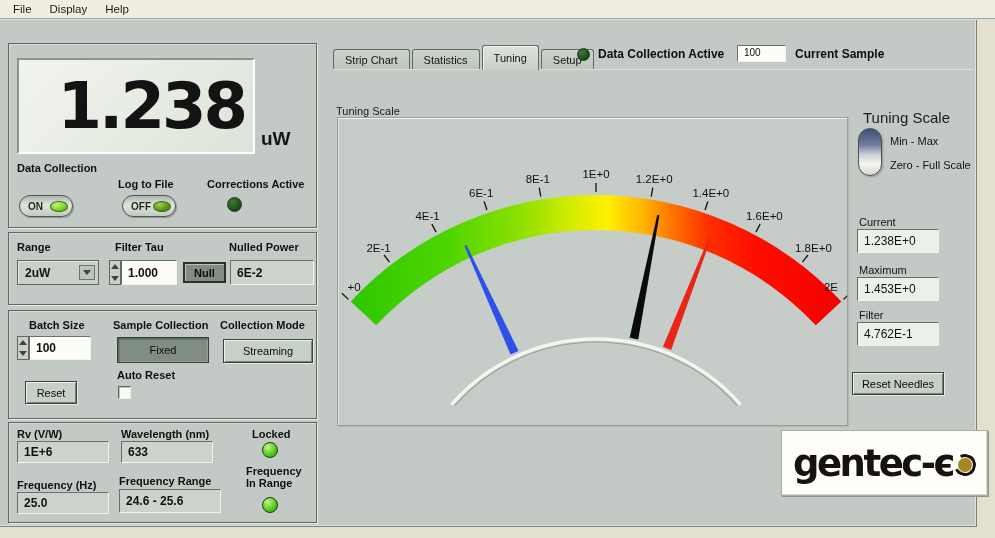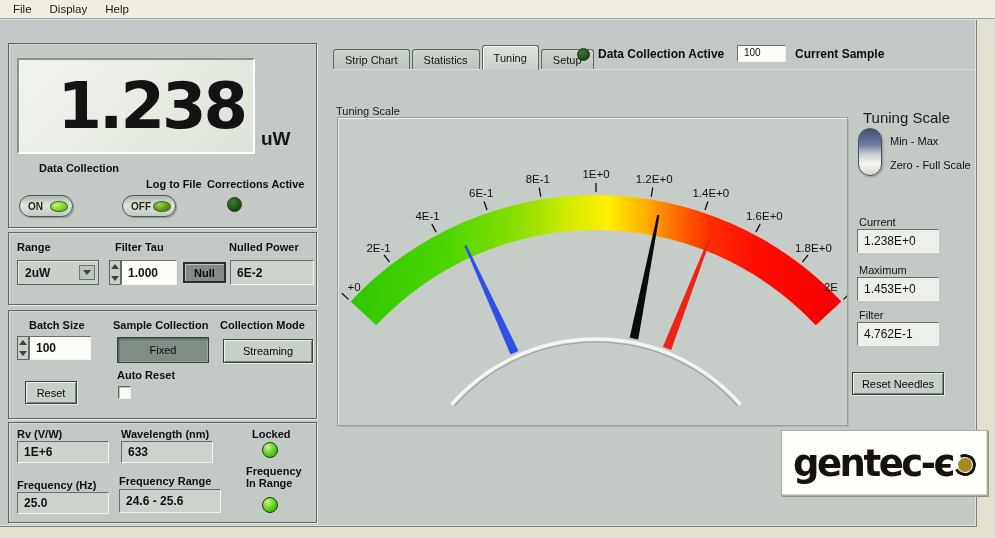--- a/index.html
+++ b/index.html
@@ -166,22 +166,22 @@
     <span class="menu-item">Help</span>
   </div>
 
 <div class="main">
 
   <div class="panel" style="left:8px;top:23px;width:309px;height:185px;">
     <div class="screen">
       <span class="big-value">1.238</span>
     </div>
     <span class="unit">uW</span>
-    <span class="lbl" style="left:8px;top:118px;margin-left:22px;">Data Collection</span>
-    <span class="lbl" style="left:109px;top:134px;margin-left:28px;">Log to File</span>
+    <span class="lbl" style="left:8px;top:118px;">Data Collection</span>
+    <span class="lbl" style="left:109px;top:134px;">Log to File</span>
     <span class="lbl" style="left:198px;top:134px;">Corrections Active</span>
     <div class="toggle" style="left:10px;top:151px;">
       <span class="toggle-text">ON</span>
       <span class="lamp on"></span>
     </div>
     <div class="toggle" style="left:113px;top:151px;">
       <span class="toggle-text">OFF</span>
       <span class="lamp off"></span>
     </div>
     <div class="led dark" style="left:218px;top:153px;width:15px;height:15px;"></div>

